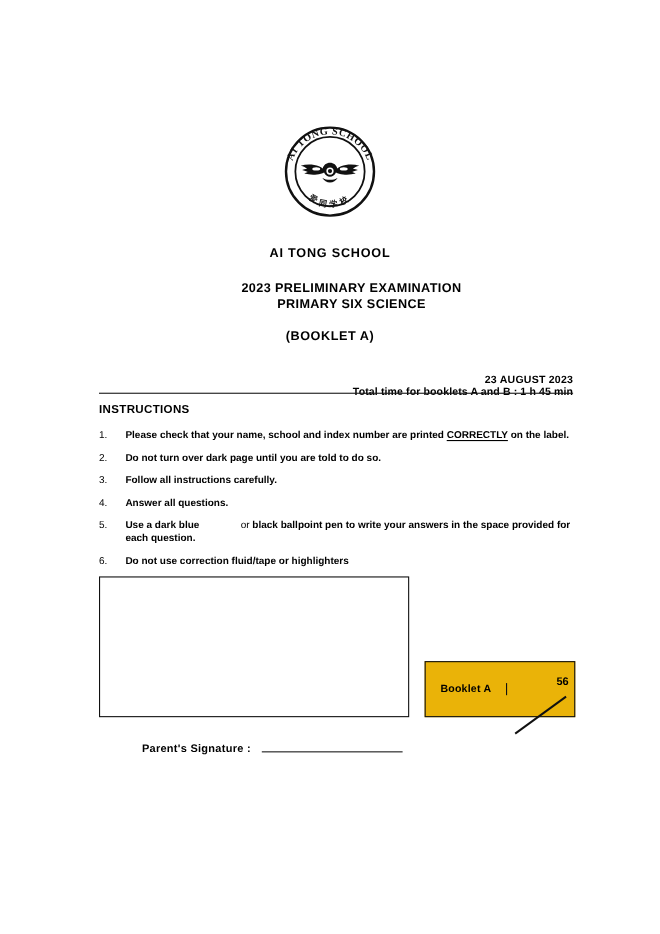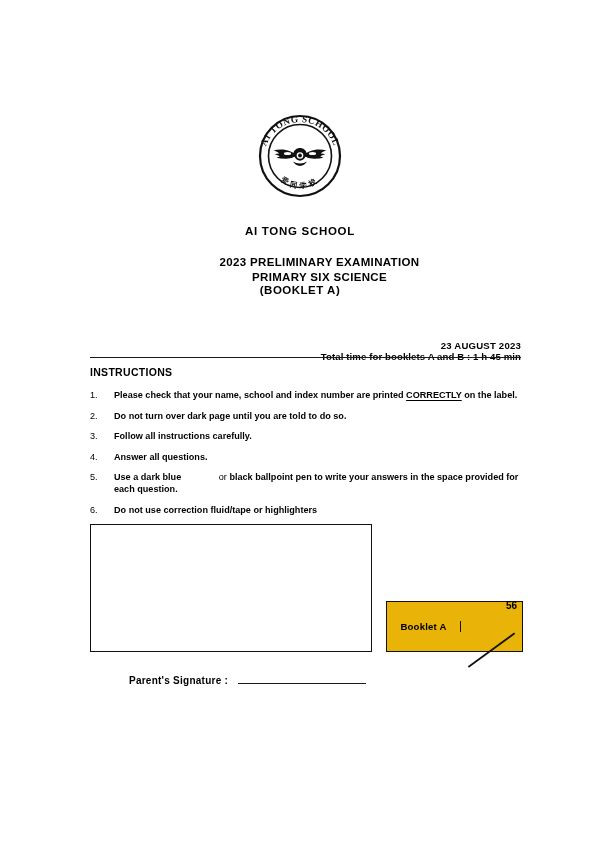--- a/index.html
+++ b/index.html
@@ -53,20 +53,21 @@
   }
   .exam-title {
     margin-top: 17px;
     font-size: 11.5px;
     font-weight: bold;
     letter-spacing: 0.35px;
     line-height: 14.5px;
     margin-left: 39px;
   }
   .booklet-label {
+    margin-top: 16px;
     font-size: 11.5px;
     font-weight: bold;
     letter-spacing: 0.5px;
   }
 
   
   #daterow {
     position: absolute;
     left: 90px;
     width: 431px;
@@ -164,21 +165,21 @@
     position: relative;
     flex: 1 1 auto;
   }
   #mark-box .slash {
     position: absolute;
     left: 0; top: 0; right: 0; bottom: 0;
   }
   #mark-box .score-val {
     position: absolute;
     right: 5px;
-    bottom: 16px;
+    bottom: 1px;
     font-size: 10px;
     font-weight: bold;
   }
 
   
   #sig-row {
     position: absolute;
     left: 90px;
     top: 674px;
     display: flex;

